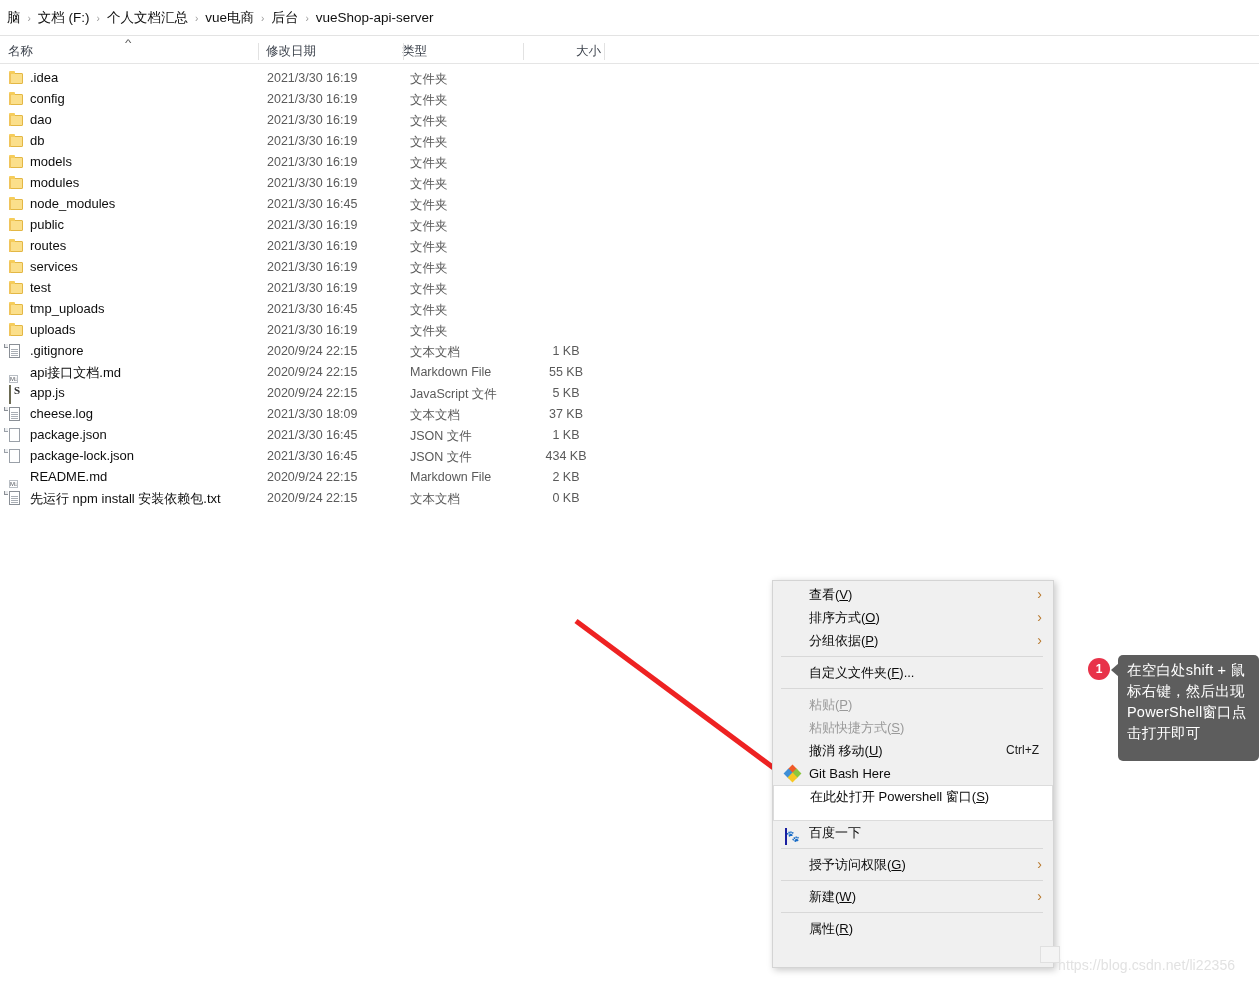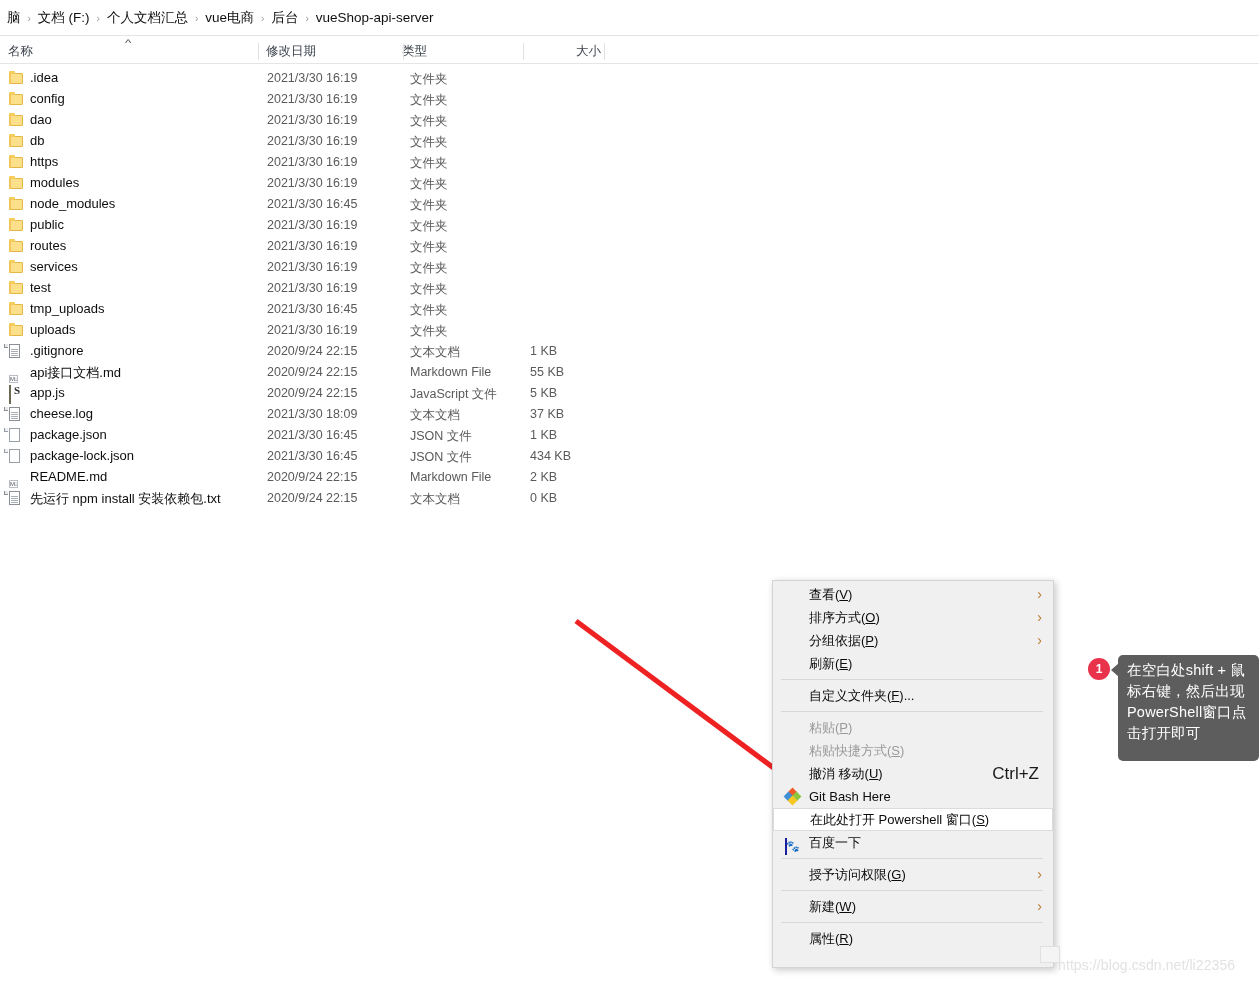--- a/index.html
+++ b/index.html
@@ -54,21 +54,21 @@
   .fdate {
     position: absolute; left: 267px; top: 3px;
     font-size: 12.5px; color: #5a5a5a; white-space: nowrap;
   }
   .ftype {
     position: absolute; left: 410px; top: 3px;
     font-size: 12.5px; color: #5a5a5a; white-space: nowrap;
   }
   .fsize {
     position: absolute; left: 530px; width: 72px; top: 3px;
-    font-size: 12.5px; color: #5a5a5a; text-align: left; white-space: nowrap;
+    font-size: 12.5px; color: #5a5a5a; text-align: center; white-space: nowrap;
   }
 
   
   .ic-folder { position: relative; width: 15px; height: 13px; }
   .ic-folder .tab {
     position: absolute; left: 0; top: 0; width: 6px; height: 3px;
     background: #f6cd5b; border-radius: 1px 1px 0 0;
   }
   .ic-folder .body {
     position: absolute; left: 0; top: 2px; width: 14px; height: 11px;
@@ -134,26 +134,26 @@
     border: 1px solid #d4d4d4;
     box-shadow: 2px 2px 7px rgba(0,0,0,0.22);
     padding: 2px 0;
     font-size: 13px; color: #0b0b0b;
   }
   .mi {
     position: relative; height: 23px; line-height: 23px;
     padding-left: 36px; padding-right: 2px;
     white-space: nowrap;
   }
-  .mi.hl { background: #ffffff; border: 1px solid #dcdcdc; height: 23px; line-height: 21px; }
+  .mi.hl { background: #ffffff; border: 1px solid #dcdcdc; height: 36px; line-height: 21px; }
   .mi.disabled { color: #9a9a9a; }
   .mi .label u { text-decoration: underline; }
   .mi .accel {
     position: absolute; right: 14px; top: 0;
-    font-size: 17px; color: #1a1a1a;
+    font-size: 12px; color: #1a1a1a;
   }
   .mi .chev {
     position: absolute; right: 11px; top: 0;
     font-size: 14px; color: #b8792e; line-height: 23px;
   }
   .mi .mi-icon { position: absolute; left: 12px; top: 4px; width: 16px; height: 16px; }
   .msep { height: 1px; background: #d8d8d8; margin: 4px 10px 4px 8px; }
 
   
   .ic-git { position: relative; width: 15px; height: 15px; }
@@ -267,21 +267,21 @@
       </div>
       <div class="frow">
         <span class="ficon"><span class="ic-folder"><span class="body"></span><span class="tab"></span><span class="lip"></span></span></span>
         <span class="fname">db</span>
         <span class="fdate">2021/3/30 16:19</span>
         <span class="ftype">文件夹</span>
         <span class="fsize"></span>
       </div>
       <div class="frow">
         <span class="ficon"><span class="ic-folder"><span class="body"></span><span class="tab"></span><span class="lip"></span></span></span>
-        <span class="fname">https</span>
+        <span class="fname">models</span>
         <span class="fdate">2021/3/30 16:19</span>
         <span class="ftype">文件夹</span>
         <span class="fsize"></span>
       </div>
       <div class="frow">
         <span class="ficon"><span class="ic-folder"><span class="body"></span><span class="tab"></span><span class="lip"></span></span></span>
         <span class="fname">modules</span>
         <span class="fdate">2021/3/30 16:19</span>
         <span class="ftype">文件夹</span>
         <span class="fsize"></span>
@@ -399,21 +399,20 @@
         <path d="M0,0 L0,6.4 L6.2,3.2 z" fill="#ee2222"></path>
       </marker>
     </defs>
     <line x1="576" y1="621" x2="880" y2="847" stroke="#ee2222" stroke-width="5.2" marker-end="url(#ah)"></line>
   </svg>
 
   <div class="ctx" id="ctx-menu">
       <div class="mi"><span class="label">查看(<u>V</u>)</span><span class="chev">›</span></div>
       <div class="mi"><span class="label">排序方式(<u>O</u>)</span><span class="chev">›</span></div>
       <div class="mi"><span class="label">分组依据(<u>P</u>)</span><span class="chev">›</span></div>
-      <div class="mi"><span class="label">刷新(<u>E</u>)</span></div>
       <div class="msep"></div>
       <div class="mi"><span class="label">自定义文件夹(<u>F</u>)...</span></div>
       <div class="msep"></div>
       <div class="mi disabled"><span class="label">粘贴(<u>P</u>)</span></div>
       <div class="mi disabled"><span class="label">粘贴快捷方式(<u>S</u>)</span></div>
       <div class="mi"><span class="label">撤消 移动(<u>U</u>)</span><span class="accel">Ctrl+Z</span></div>
       <div class="mi"><span class="mi-icon"><span class="ic-git"><i class="d1"></i><i class="d2"></i><i class="d3"></i><i class="d4"></i></span></span><span class="label">Git Bash Here</span></div>
       <div class="mi hl"><span class="label">在此处打开 Powershell 窗口(<u>S</u>)</span></div>
       <div class="mi"><span class="mi-icon"><span class="ic-baidu"><span>🐾</span></span></span><span class="label">百度一下</span></div>
       <div class="msep"></div>

